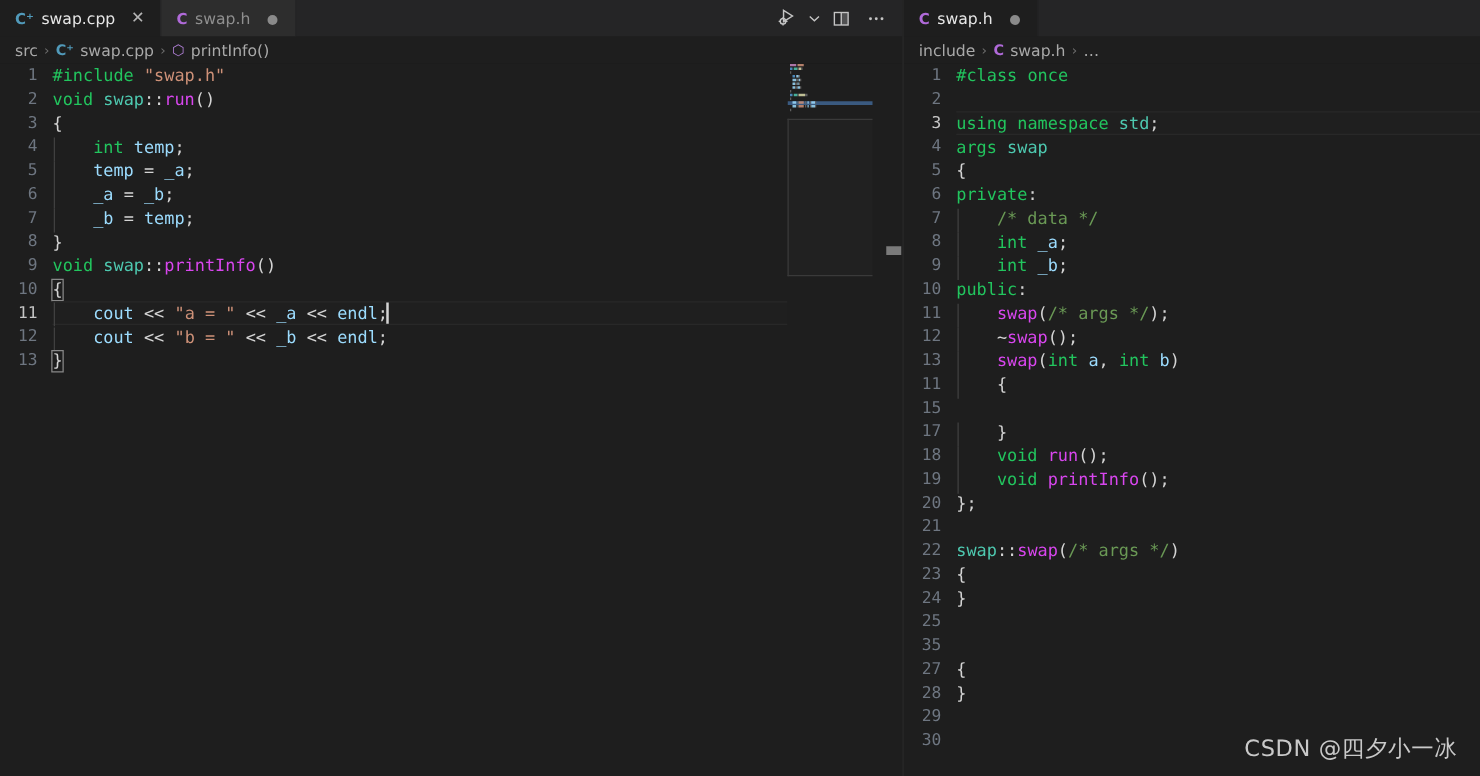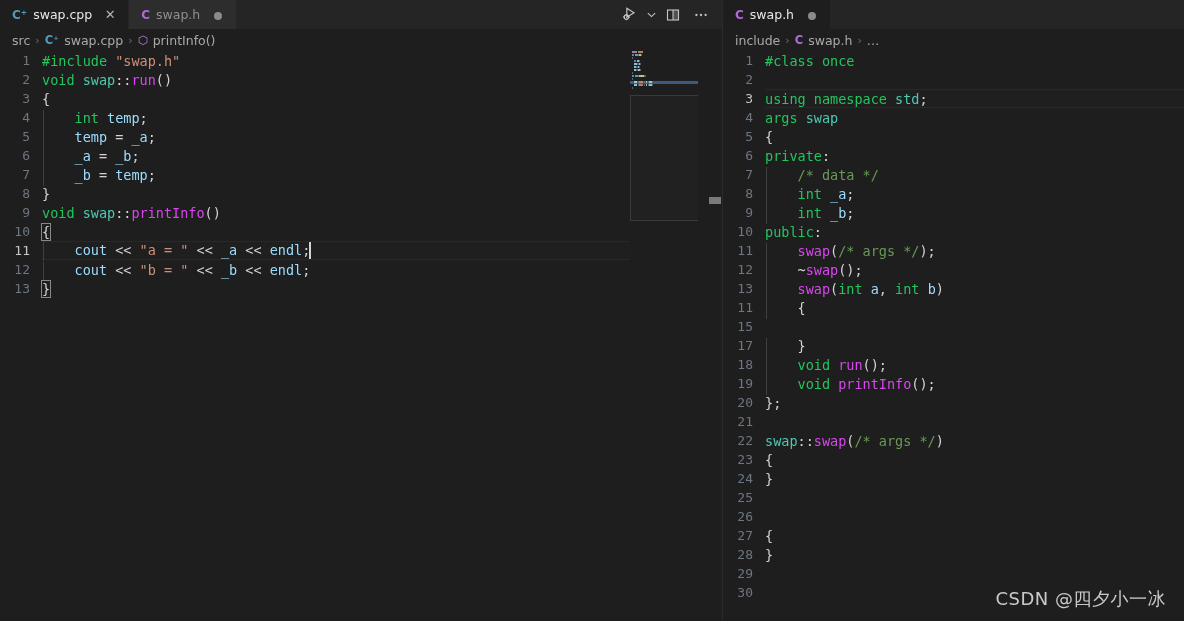--- a/index.html
+++ b/index.html
@@ -353,21 +353,21 @@
           <div class="line"><div class="ln">15</div></div>
           <div class="line"><div class="ln">17</div><div class="code"><div class="ig" style="left: 1px;"></div><span class="t-plain">    }</span></div></div>
           <div class="line"><div class="ln">18</div><div class="code"><div class="ig" style="left: 1px;"></div><span class="t-plain">    </span><span class="t-kw">void</span><span class="t-plain"> </span><span class="t-fn">run</span><span class="t-plain">();</span></div></div>
           <div class="line"><div class="ln">19</div><div class="code"><div class="ig" style="left: 1px;"></div><span class="t-plain">    </span><span class="t-kw">void</span><span class="t-plain"> </span><span class="t-fn">printInfo</span><span class="t-plain">();</span></div></div>
           <div class="line"><div class="ln">20</div><div class="code"><span class="t-plain">};</span></div></div>
           <div class="line"><div class="ln">21</div><div class="code"></div></div>
           <div class="line"><div class="ln">22</div><div class="code"><span class="t-type">swap</span><span class="t-plain">::</span><span class="t-fn">swap</span><span class="t-plain">(</span><span class="t-cmt">/* args */</span><span class="t-plain">)</span></div></div>
           <div class="line"><div class="ln">23</div><div class="code"><span class="t-plain">{</span></div></div>
           <div class="line"><div class="ln">24</div><div class="code"><span class="t-plain">}</span></div></div>
           <div class="line"><div class="ln">25</div><div class="code"></div></div>
-          <div class="line"><div class="ln">26</div></div>
+          <div class="line"><div class="ln">35</div></div>
           <div class="line"><div class="ln">27</div><div class="code"><span class="t-plain">{</span></div></div>
           <div class="line"><div class="ln">28</div><div class="code"><span class="t-plain">}</span></div></div>
           <div class="line"><div class="ln">29</div><div class="code"></div></div>
           <div class="line"><div class="ln">30</div><div class="code"></div></div>
         </div>
     </div>
   </div>
 
   <div class="watermark">CSDN @四夕小一冰</div>
 </div>

